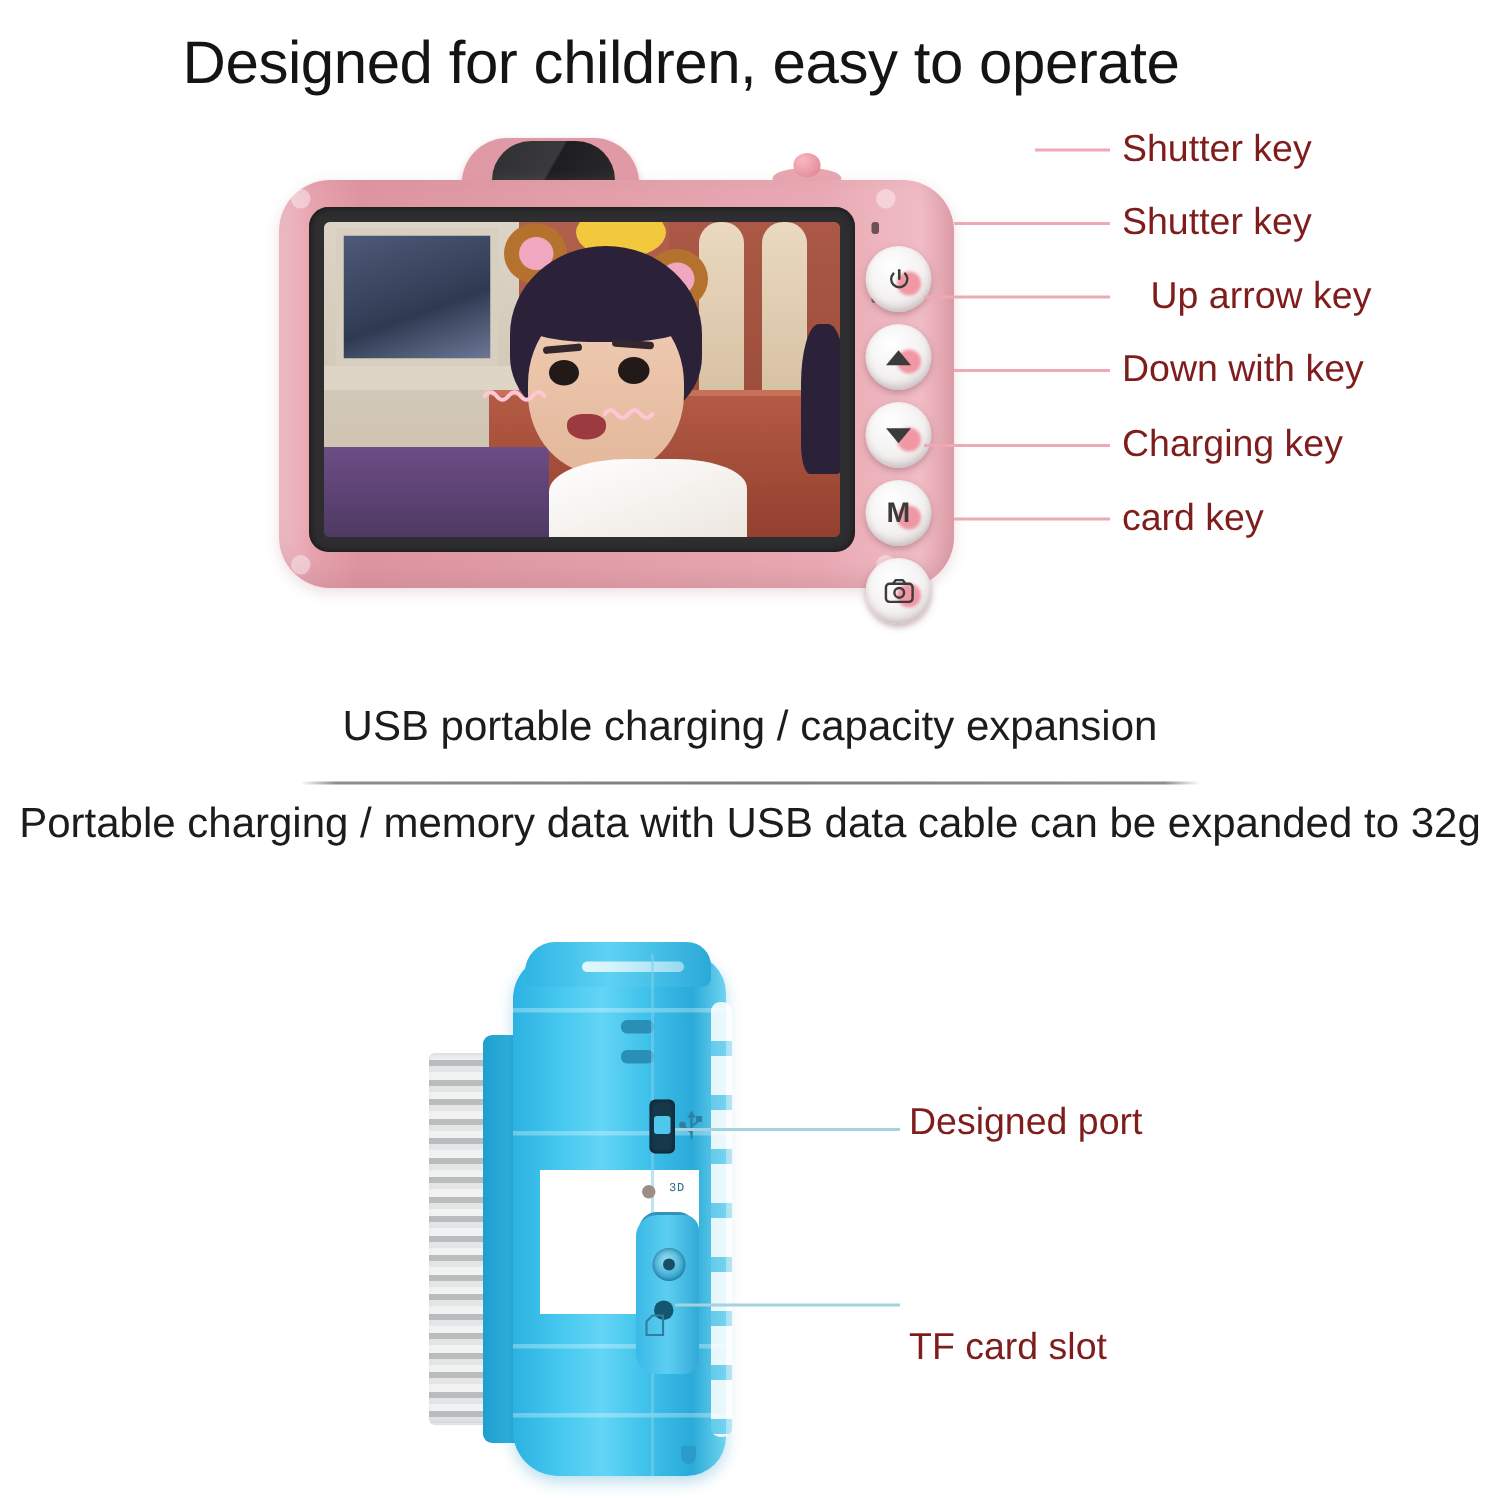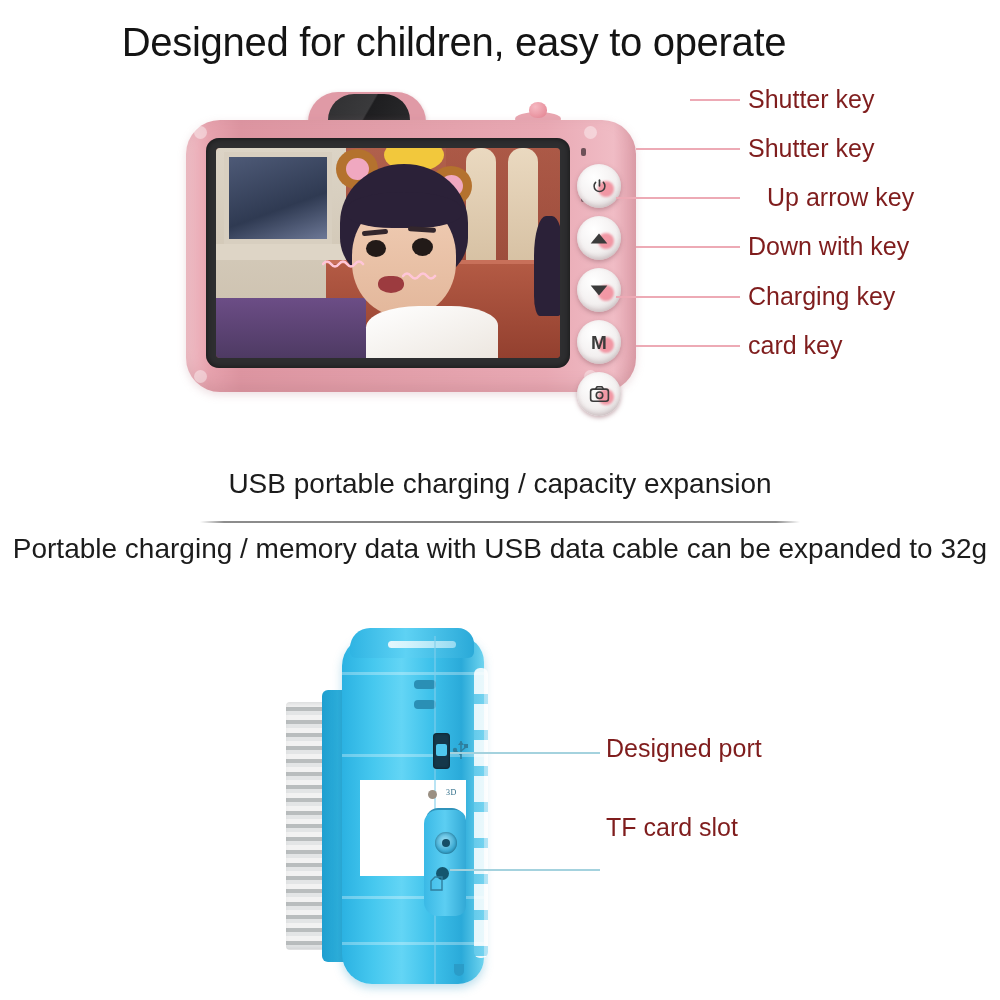--- a/index.html
+++ b/index.html
@@ -215,21 +215,21 @@
     position:absolute; left:158px; top:116px; width:11px; height:12px;
     background:#4fc8ee; border-radius:2px;
   }
   .bl-usb-icon{ position:absolute; left:172px; top:110px; width:22px; height:26px; }
   .bl-led{
     position:absolute; left:150px; top:162px; width:9px; height:9px;
     background:#9a8f82; border-radius:50%;
   }
   .bl-tinytext{
     position:absolute; left:168px; top:160px; font-size:8px; color:#2a6a86;
-    font-family:Liberation Serif, serif; letter-spacing:.5px;
+    font-family:Liberation Mono, monospace; letter-spacing:.5px;
   }
   .bl-dialhouse{
     position:absolute; left:146px; top:182px; width:42px; height:106px;
     background:linear-gradient(to right,#3ab9e6,#5ccef2 50%,#32a9d6);
     border-radius:14px 10px 10px 14px;
   }
   .bl-dialhouse-top{
     position:absolute; left:148px; top:180px; width:38px; height:14px;
     background:#2f93bb; border-radius:12px 12px 0 0;
   }
@@ -441,13 +441,13 @@
     </svg>
   </div>
 
   <div class="bl-bottom-nub"></div>
 </div>
 
 <div class="callout-line blue" style="left:450px; top:752px; width:150px;"></div>
 <div class="callout-line blue" style="left:450px; top:869px; width:150px;"></div>
 
 <div class="callout-text" style="left:606px; top:736px;">Designed port</div>
-<div class="callout-text" style="left:606px; top:815px;text-align:right;">TF card slot</div>
+<div class="callout-text" style="left:606px; top:886px;text-align:right;">TF card slot</div>
 
 </body></html>

